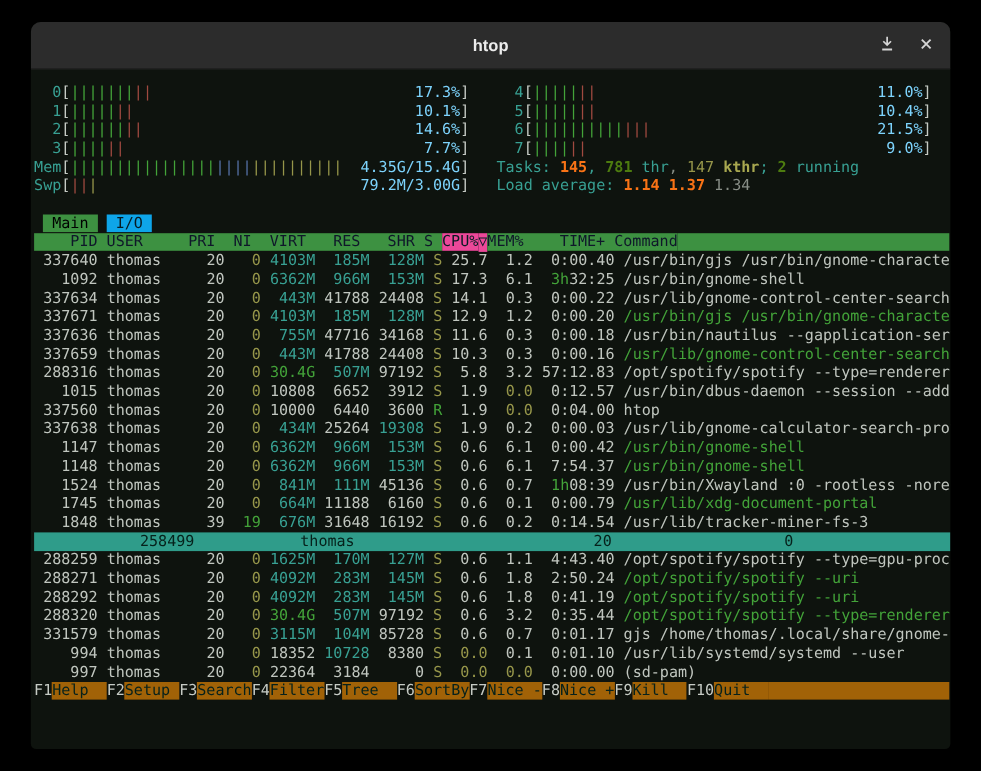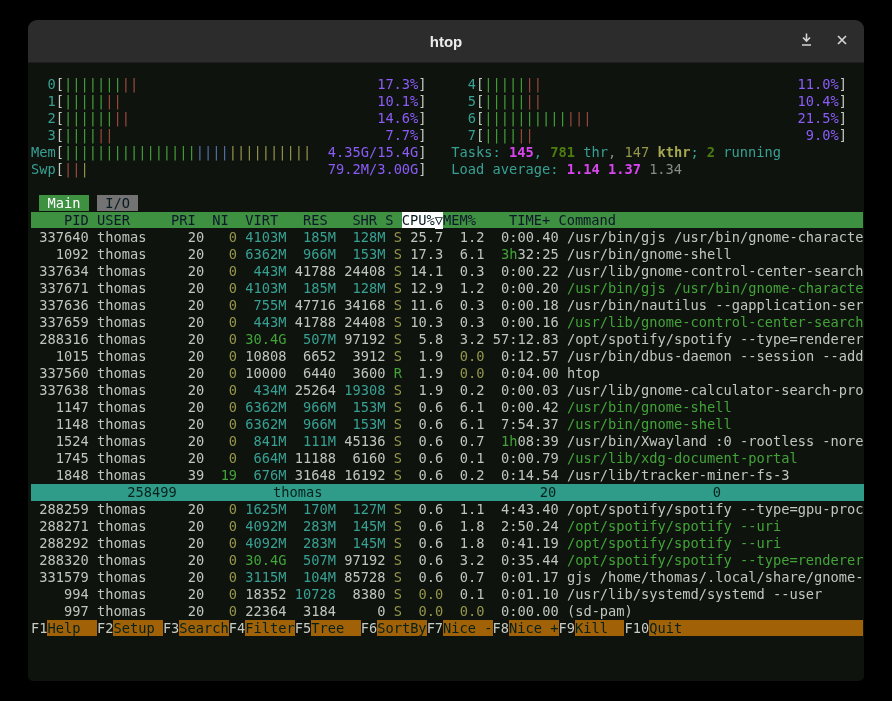--- a/index.html
+++ b/index.html
@@ -10,35 +10,35 @@
             display:flex;align-items:center;justify-content:center;position:relative;}
   .title{color:#ececec;font-family:"Liberation Sans",sans-serif;font-size:15px;font-weight:bold;}
   .tb-icons{position:absolute;right:14px;top:0;height:100%;display:flex;align-items:center;gap:18px;}
   .tb-btn{background:none;border:none;padding:2px;cursor:pointer;display:flex;align-items:center;}
   .screen{padding:13px 0 0 3px;font-family:"DejaVu Sans Mono",monospace;
           font-size:13.7px;line-height:17px;}
   .ln{white-space:pre;height:17px;}
   
   .c-fg{color:#c0c6bf;}
   .c-dim{color:#878d86;}
-  .c-br{color:#d946ef;font-weight:bold;}
+  .c-br{color:#f97316;font-weight:bold;}
   .c-cyan{color:#38a093;}
   .c-cyb{color:#41c2b4;font-weight:bold;}
   .c-green{color:#43a339;}
   .c-grb{color:#4d7c0f;font-weight:bold;}
   .c-olive{color:#96964a;}
   .c-olb{color:#a8a850;font-weight:bold;}
   .c-red{color:#a04a40;}
   .c-blue{color:#5571a8;}
-  .c-tan{color:#8b5cf6;margin-top:36px;}
+  .c-tan{color:#7dd3fc;margin-top:36px;}
   .c-wh{color:#c6cbc5;}
-  .tab-main{background:#3d9141;color:#ffffff;}
-  .tab-io{background:#737373;color:#071a22;}
+  .tab-main{background:#3d9141;color:#000000;}
+  .tab-io{background:#0ea5e9;color:#071a22;}
   .hg{background:#3d9141;color:#0f172a;}
-  .hb{background:#ffffff;color:#071a22;}
+  .hb{background:#ec4899;color:#071a22;}
   .sel{background:#2f9c8a;}
   .sel-t{color:#06211b;margin-left:44px;}
   .fn-key{color:#c6cbc5;}
   .fn-lab{background:#a16207;color:#06211b;}
   .aw{display:inline-block;width:1ch;overflow:hidden;vertical-align:bottom;}
 </style>
 </head>
 <body>
 
 <div class="window">

